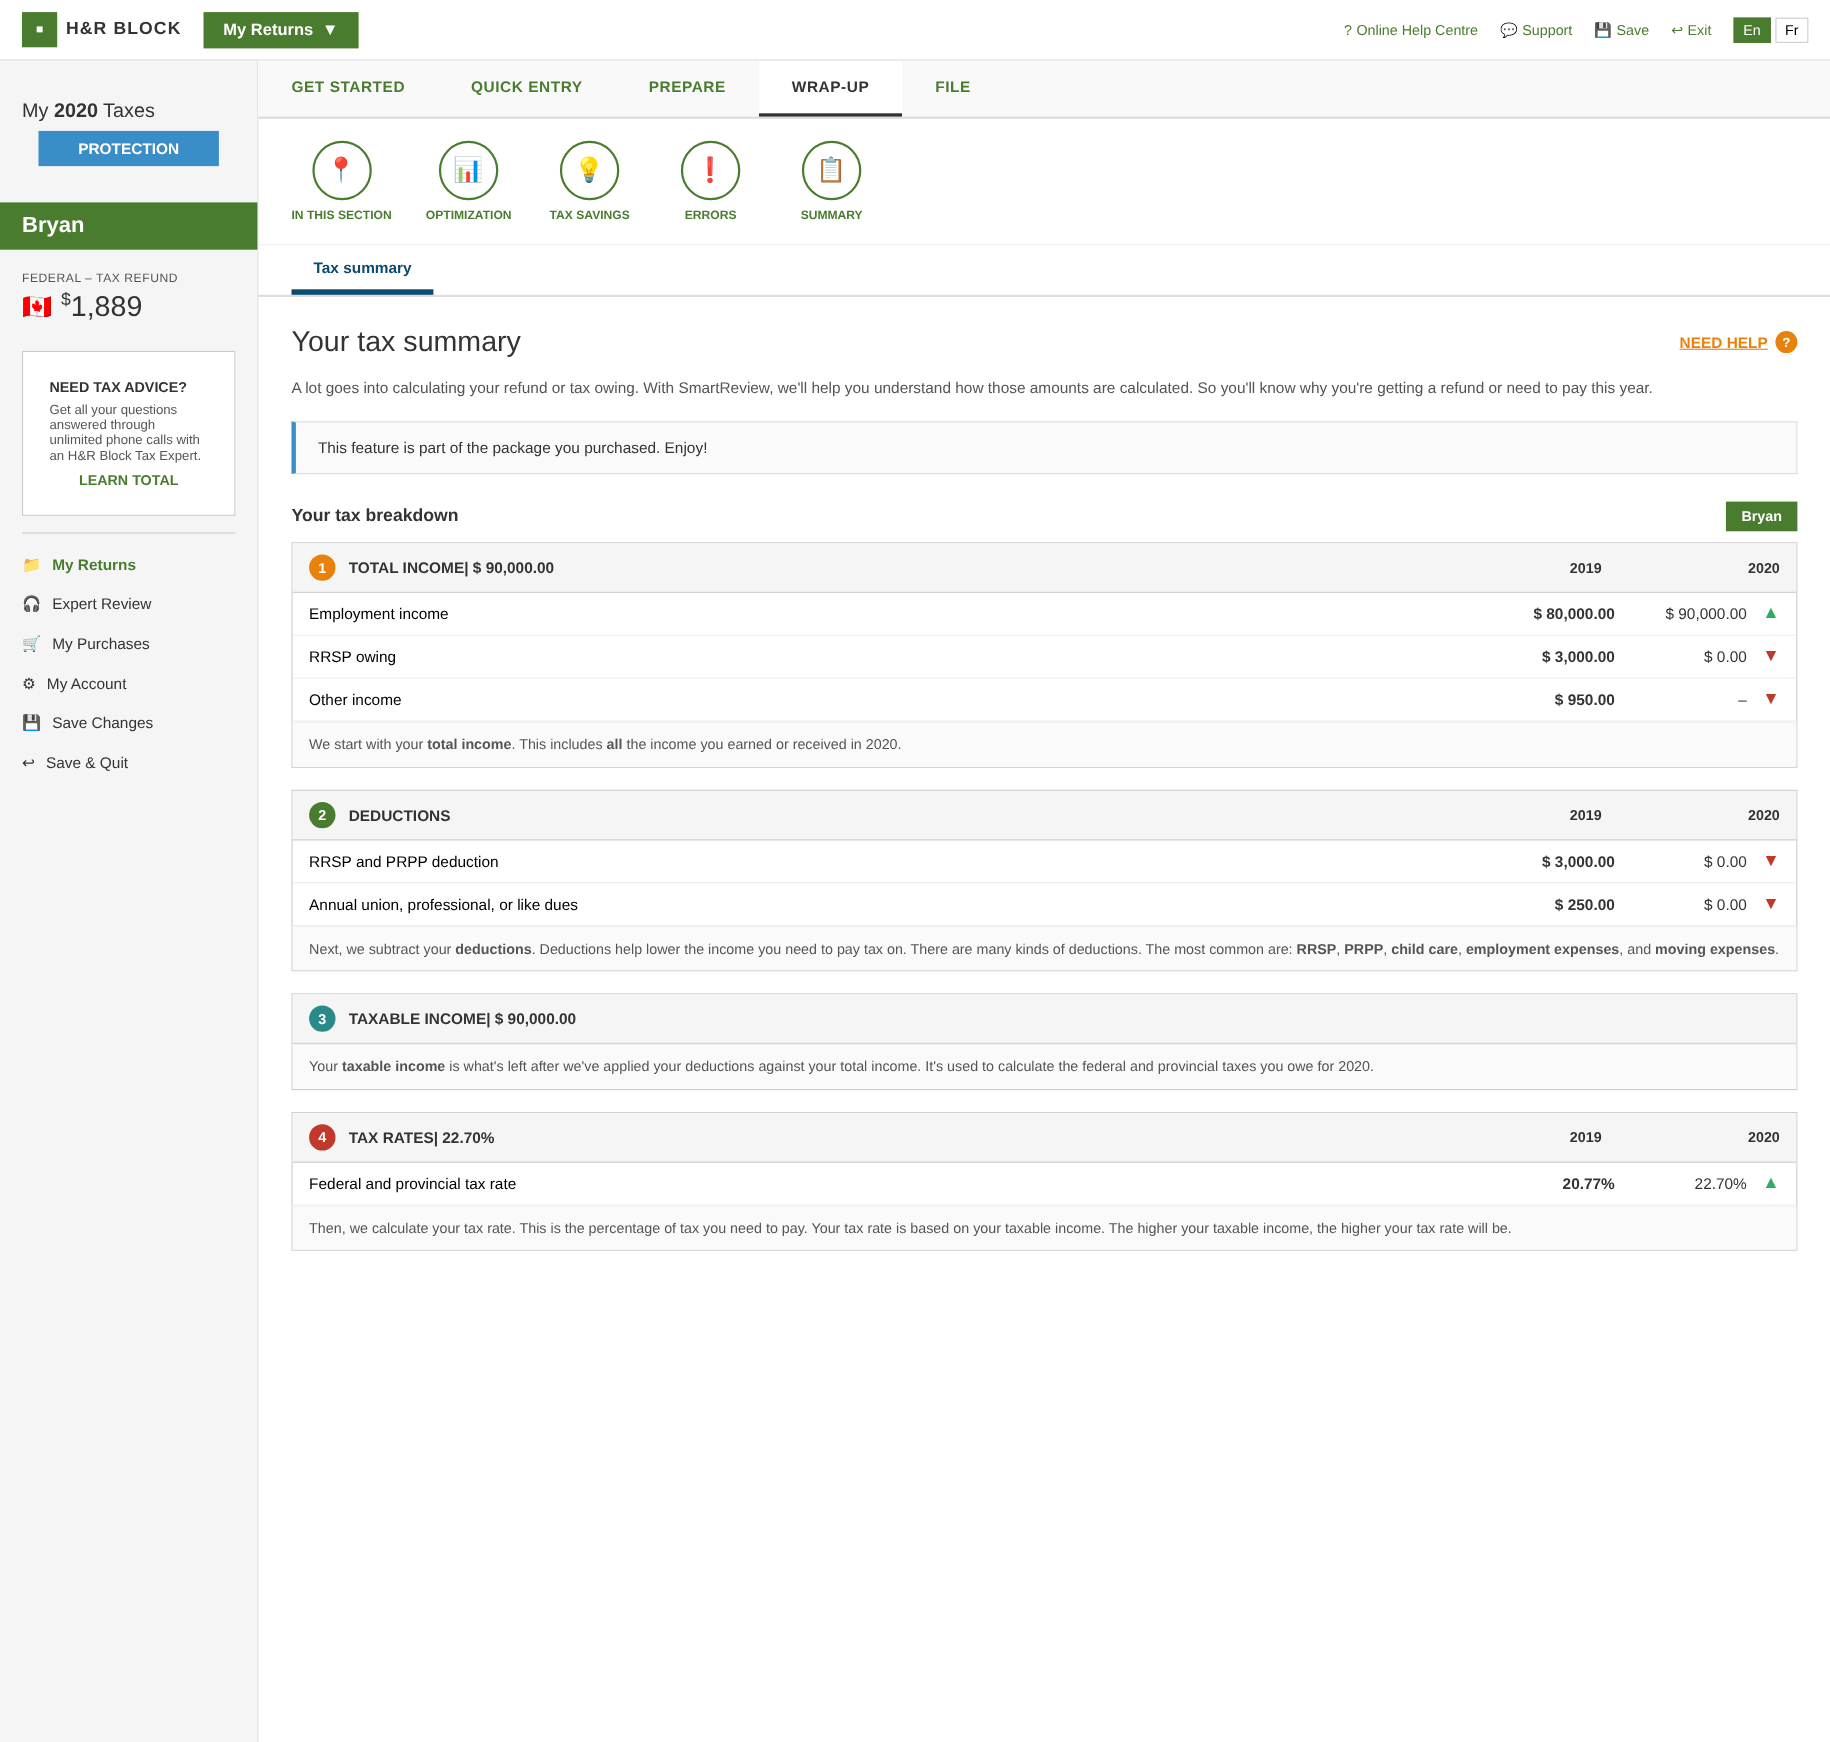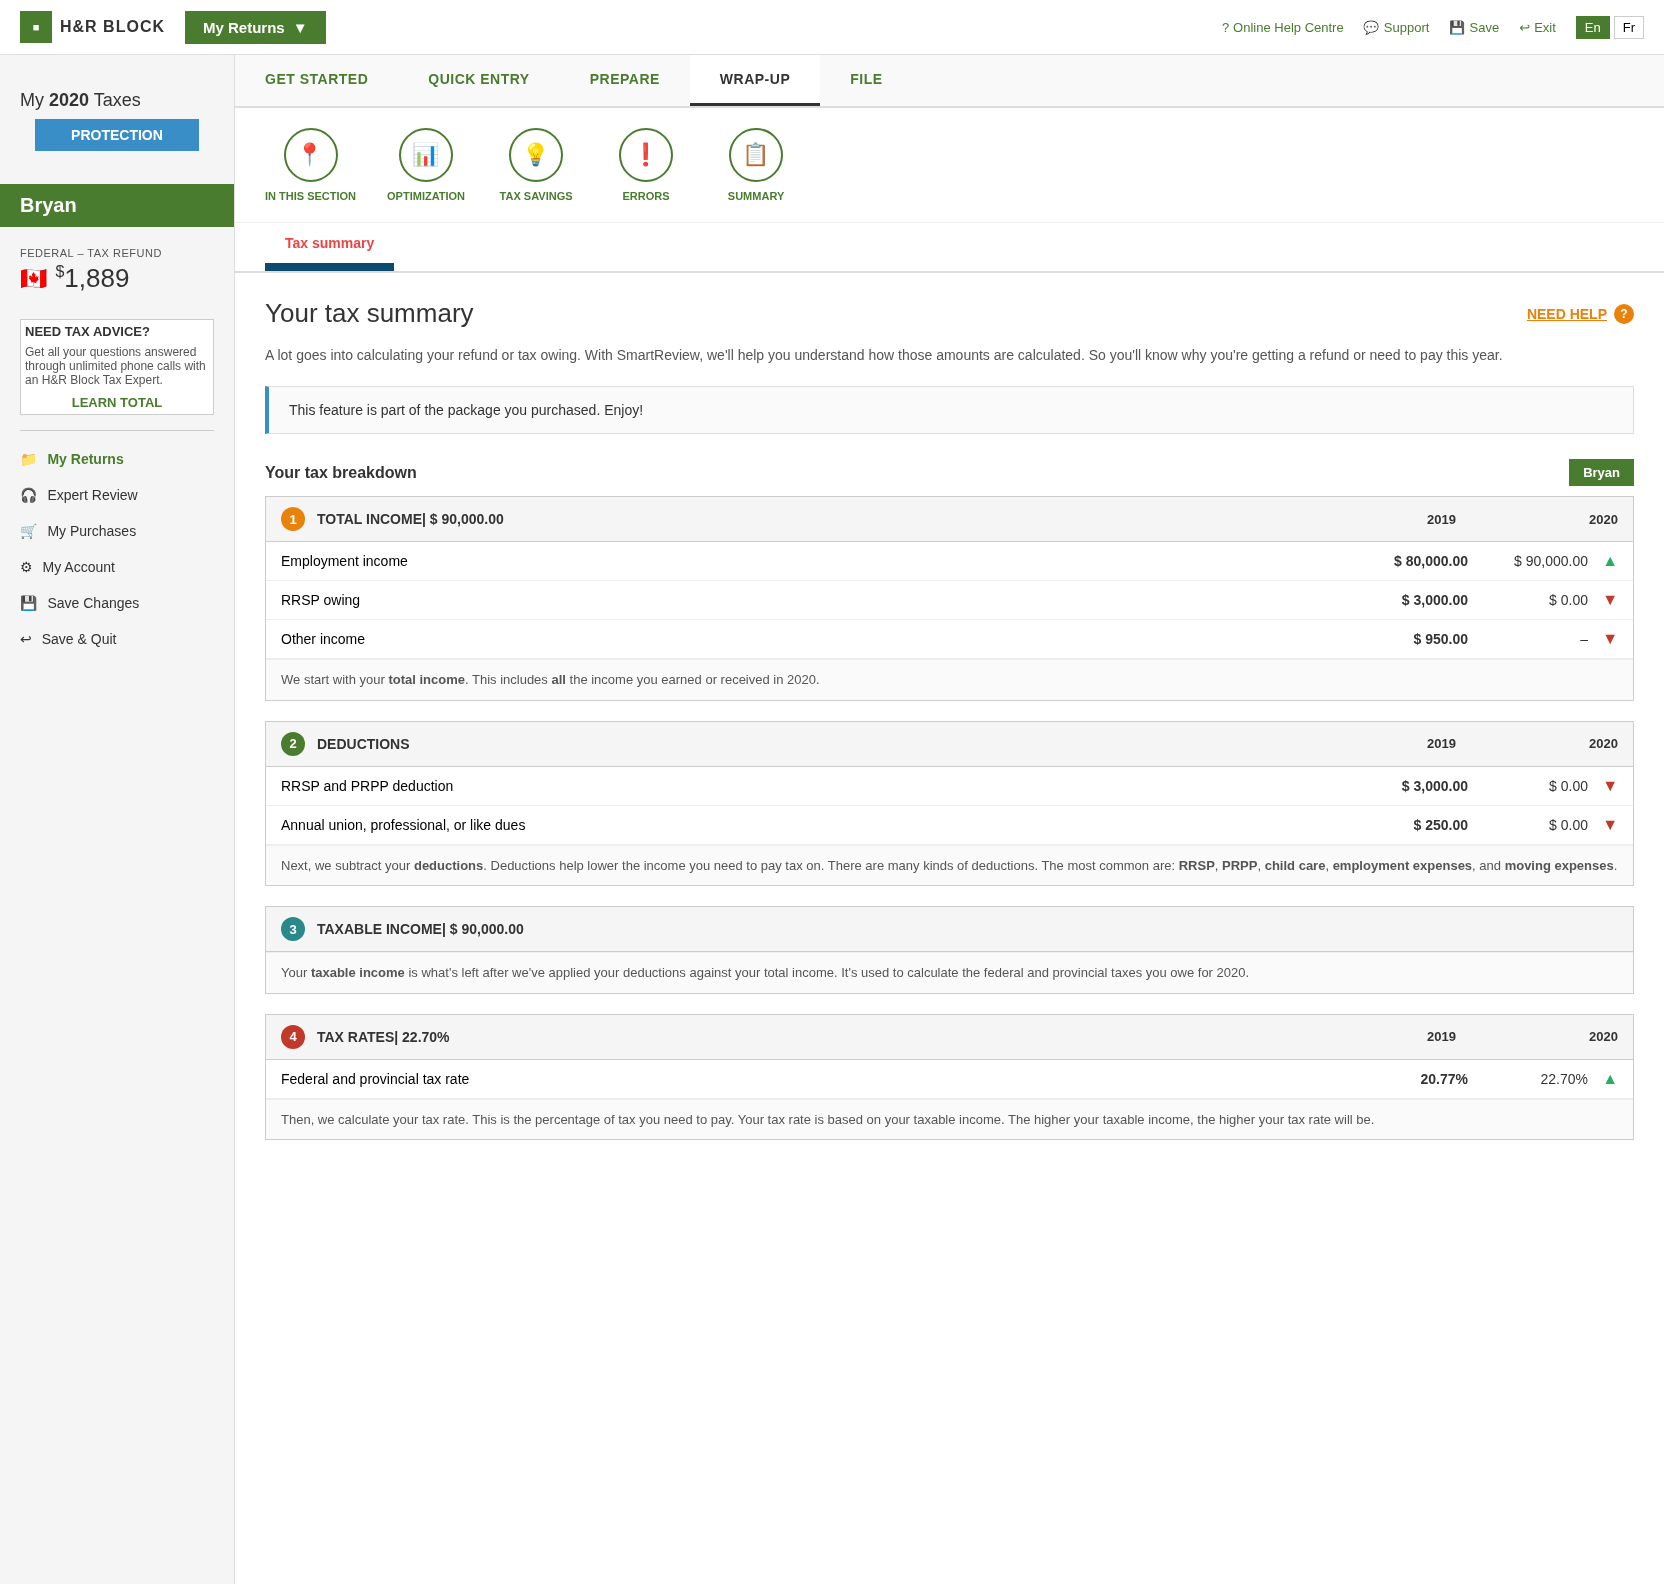--- a/index.html
+++ b/index.html
@@ -41,21 +41,21 @@
       padding: 10px 20px; margin: 10px 0;
     }
     .refund-section { padding: 10px 20px; }
     .refund-label { font-size: 11px; color: #555; letter-spacing: 0.5px; text-transform: uppercase; }
     .refund-amount { display: flex; align-items: center; gap: 8px; margin-top: 4px; }
     .canada-icon { font-size: 22px; }
     .refund-value { font-size: 26px; color: #333; }
     .refund-value sup { font-size: 16px; }
 
     .tax-advice-box {
-      border: 1px solid #ccc; margin: 15px 20px; padding: 4px; background: #fff; font-size: 12px; color: #555;
+      border: 1px solid #ccc; margin: 15px 20px; padding: 24px; background: #fff; font-size: 12px; color: #555;
     }
     .tax-advice-box .title { font-weight: bold; color: #333; font-size: 13px; margin-bottom: 6px; }
     .learn-more { color: #4a7c2f; font-weight: bold; font-size: 13px; text-align: center; display: block; margin-top: 8px; cursor: pointer; }
 
     .sidebar-divider { border: none; border-top: 1px solid #ccc; margin: 10px 20px; }
 
     .sidebar-nav { list-style: none; }
     .sidebar-nav li {
       padding: 10px 20px; font-size: 14px; color: #333; cursor: pointer;
       display: flex; align-items: center; gap: 10px;
@@ -82,21 +82,21 @@
       width: 54px; height: 54px; border-radius: 50%; border: 2px solid #4a7c2f;
       display: flex; align-items: center; justify-content: center; font-size: 22px; color: #4a7c2f;
     }
     .icon-label { font-size: 11px; color: #4a7c2f; font-weight: bold; text-transform: uppercase; text-align: right; }
 
     
     .sub-tabs { display: flex; border-bottom: 2px solid #ddd; padding: 0 30px; }
     .sub-tab {
       padding: 12px 20px; font-size: 14px; cursor: pointer; border-bottom: 3px solid transparent; color: #555;
     }
-    .sub-tab.active { border-bottom: 8px solid #0c4a6e; font-weight: bold; color: #ef4444; }
+    .sub-tab.active { border-bottom: 5px solid #0c4a6e; font-weight: bold; color: #0c4a6e; }
 
     
     .content { padding: 25px 30px; }
 
     .content-header { display: flex; justify-content: space-between; align-items: center; margin-bottom: 15px; }
     .content-title { font-size: 26px; font-weight: normal; color: #333; }
     .need-help { color: #e8820c; font-weight: bold; font-size: 14px; cursor: pointer; display: flex; align-items: center; gap: 7px; text-decoration: underline; }
     .need-help .help-circle {
       width: 20px; height: 20px; border-radius: 50%; background: #e8820c; color: #fff;
       display: flex; align-items: center; justify-content: center; font-size: 12px; font-weight: bold;

